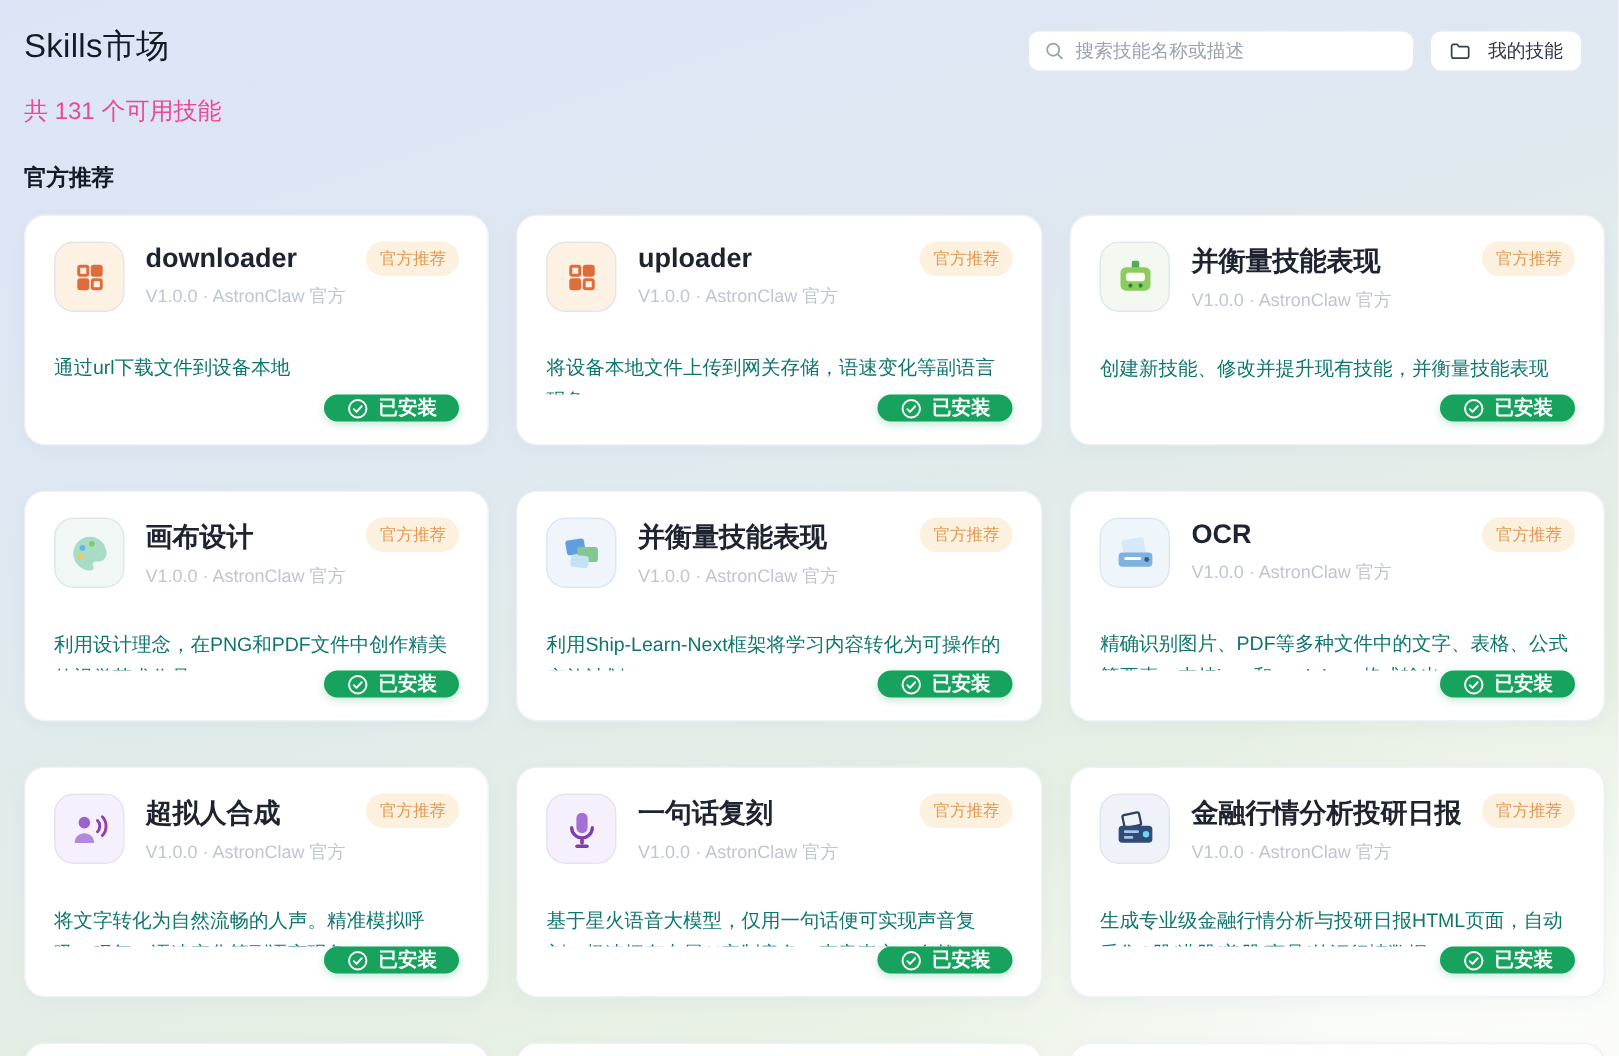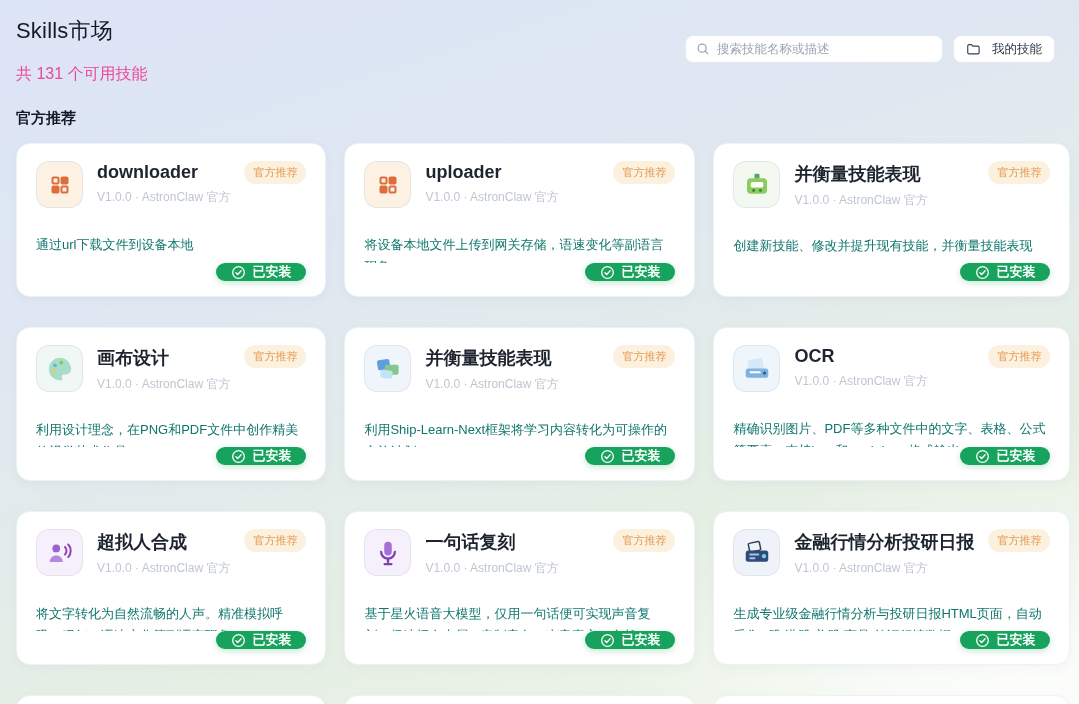--- a/index.html
+++ b/index.html
@@ -10,21 +10,21 @@
     background:
       radial-gradient(560px 380px at 94% 102%, rgba(255,255,255,.9), rgba(255,255,255,0) 70%),
       linear-gradient(162deg, #dce4f7 0%, #dfe8f1 35%, #e6efe3 72%, #f1f7ec 100%);
   }
   .page { width: 1079px; height: 704px; padding: 16px 24px 0 16px; }
 
   
   .header { display: flex; align-items: flex-start; justify-content: space-between; }
   .page-title { font-size: 22px; font-weight: normal; color: #141b26; letter-spacing: .2px; }
   .page-subtitle { margin-top: 18px; font-size: 16px; color: #ec4899; }
-  .header-right { display: flex; align-items: center; gap: 10px; margin-top: 19px; }
+  .header-right { display: flex; align-items: center; gap: 10px; margin-top: 4px; }
   .search-box {
     display: flex; align-items: center; gap: 7px;
     width: 258px; height: 28px; padding: 0 10px;
     background: #ffffff; border: 1px solid #e4e8f0; border-radius: 8px;
   }
   .search-box svg { flex: 0 0 auto; }
   .search-box input {
     border: none; outline: none; width: 100%; height: 100%;
     font-size: 12.5px; color: #3a4353; background: transparent;
     font-family: inherit;

